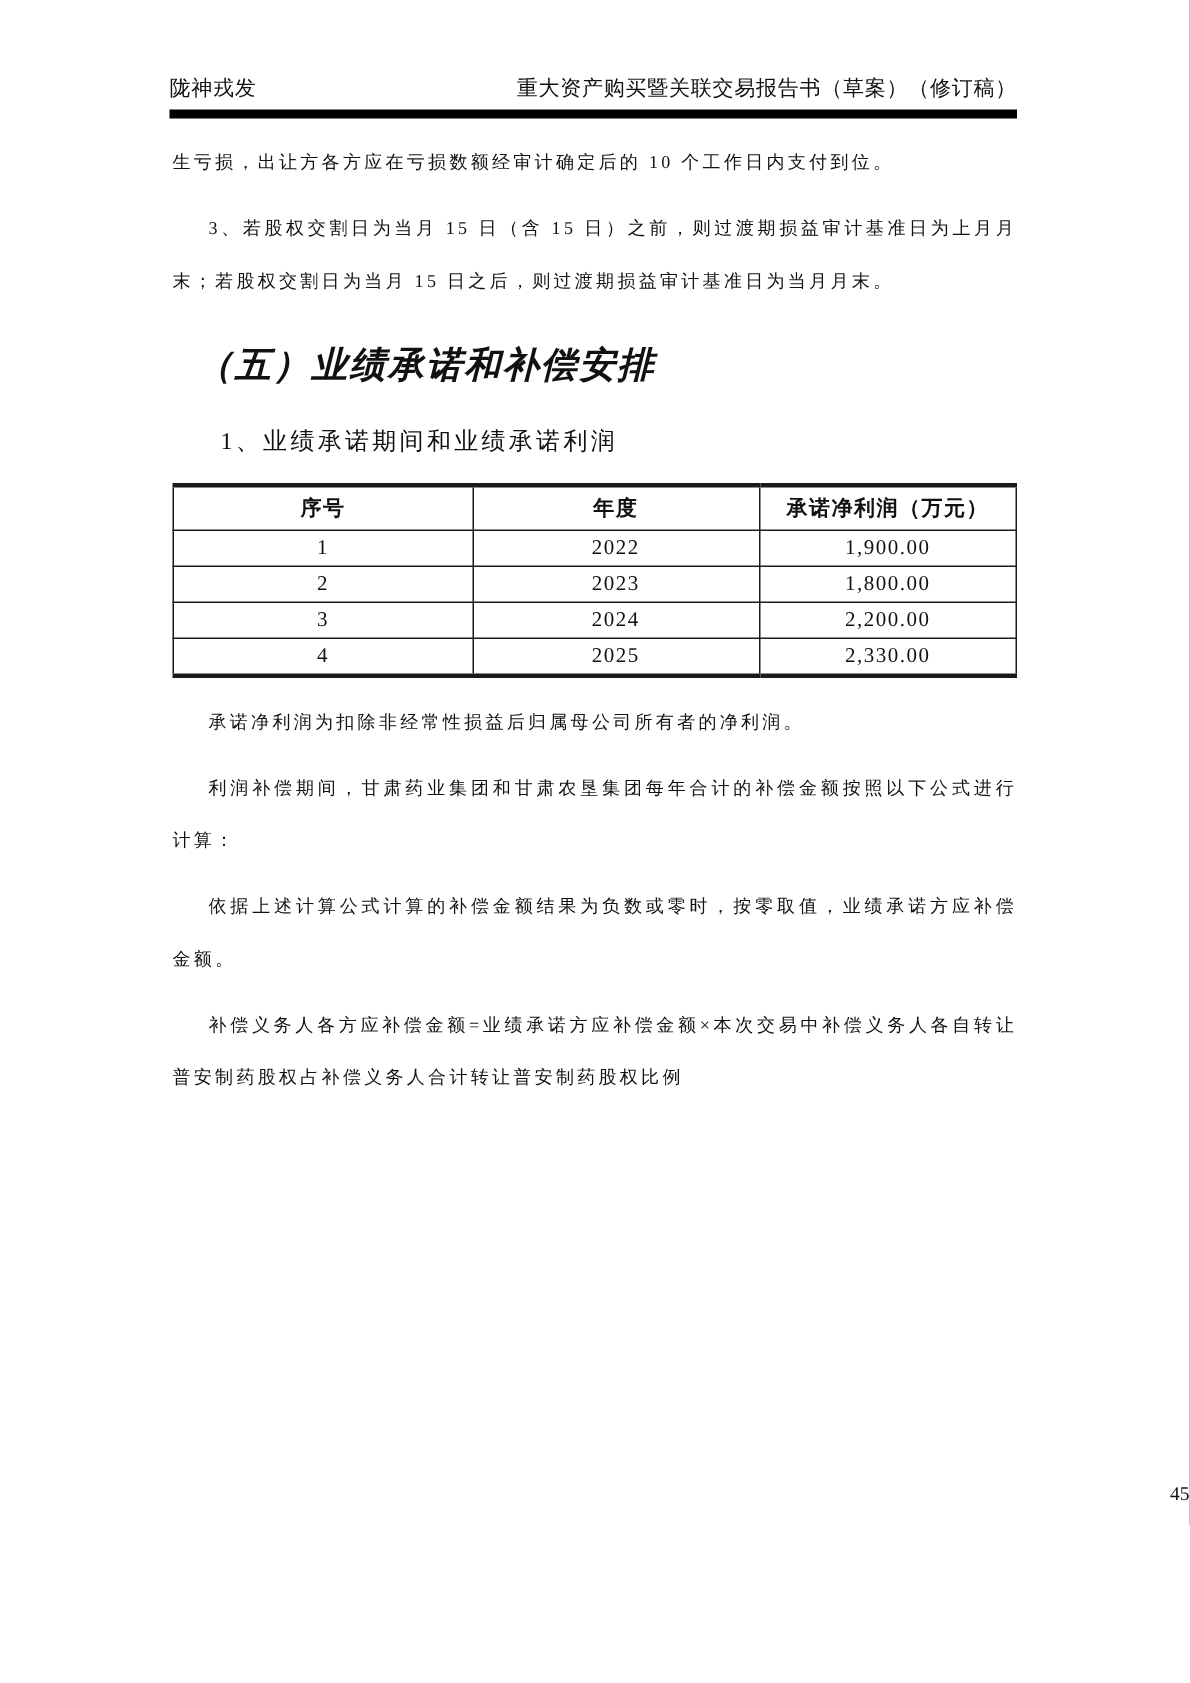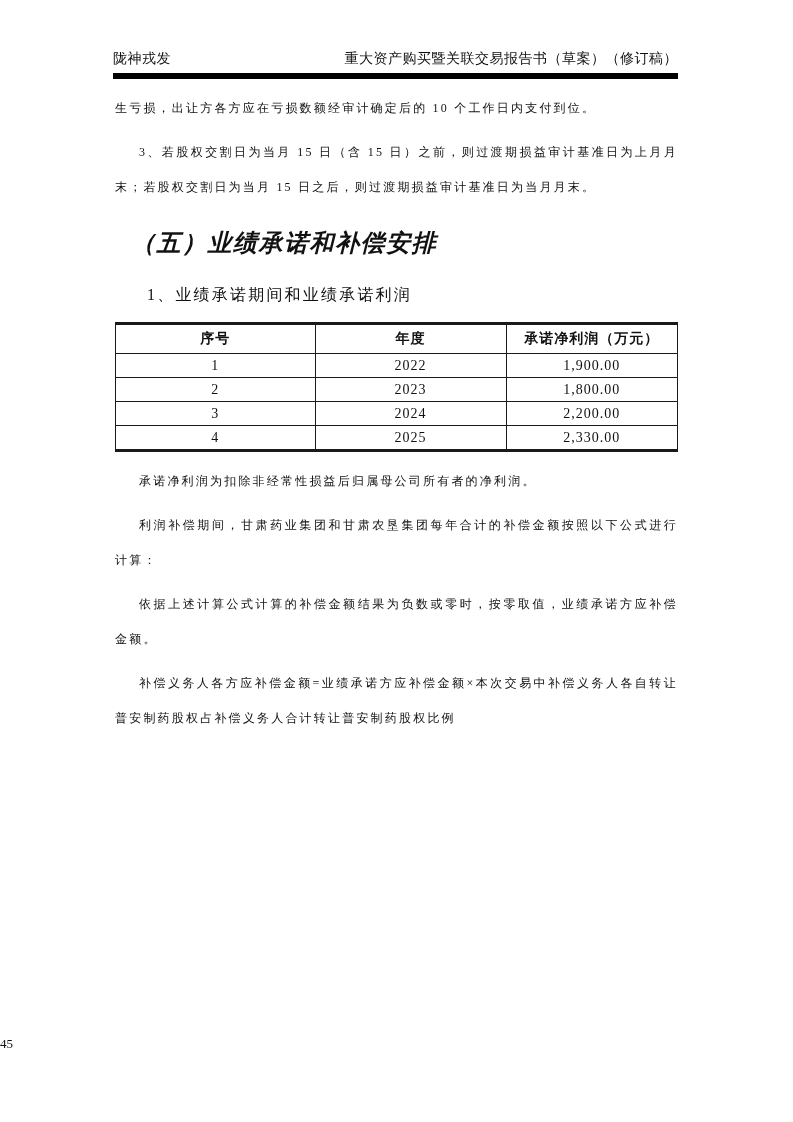--- a/index.html
+++ b/index.html
@@ -80,22 +80,22 @@
   }
   table.profit-table th { height: 28px; font-weight: bold; }
   table.profit-table td { height: 23px; font-weight: normal; }
   table.profit-table tr:first-child th { border-top: 3px solid #1a1a1a; }
   table.profit-table tr:last-child td { border-bottom: 3px solid #1a1a1a; }
   
   .page-footer {
     position: absolute;
     left: 0;
     right: 0;
-    top: 1036px;
-    text-align: left;
+    top: 988px;
+    text-align: right;
     font-size: 13px;
   }
 </style>
 </head>
 <body>
 
 <div class="page">
 
   <div class="running-header">
     <span>陇神戎发</span>

